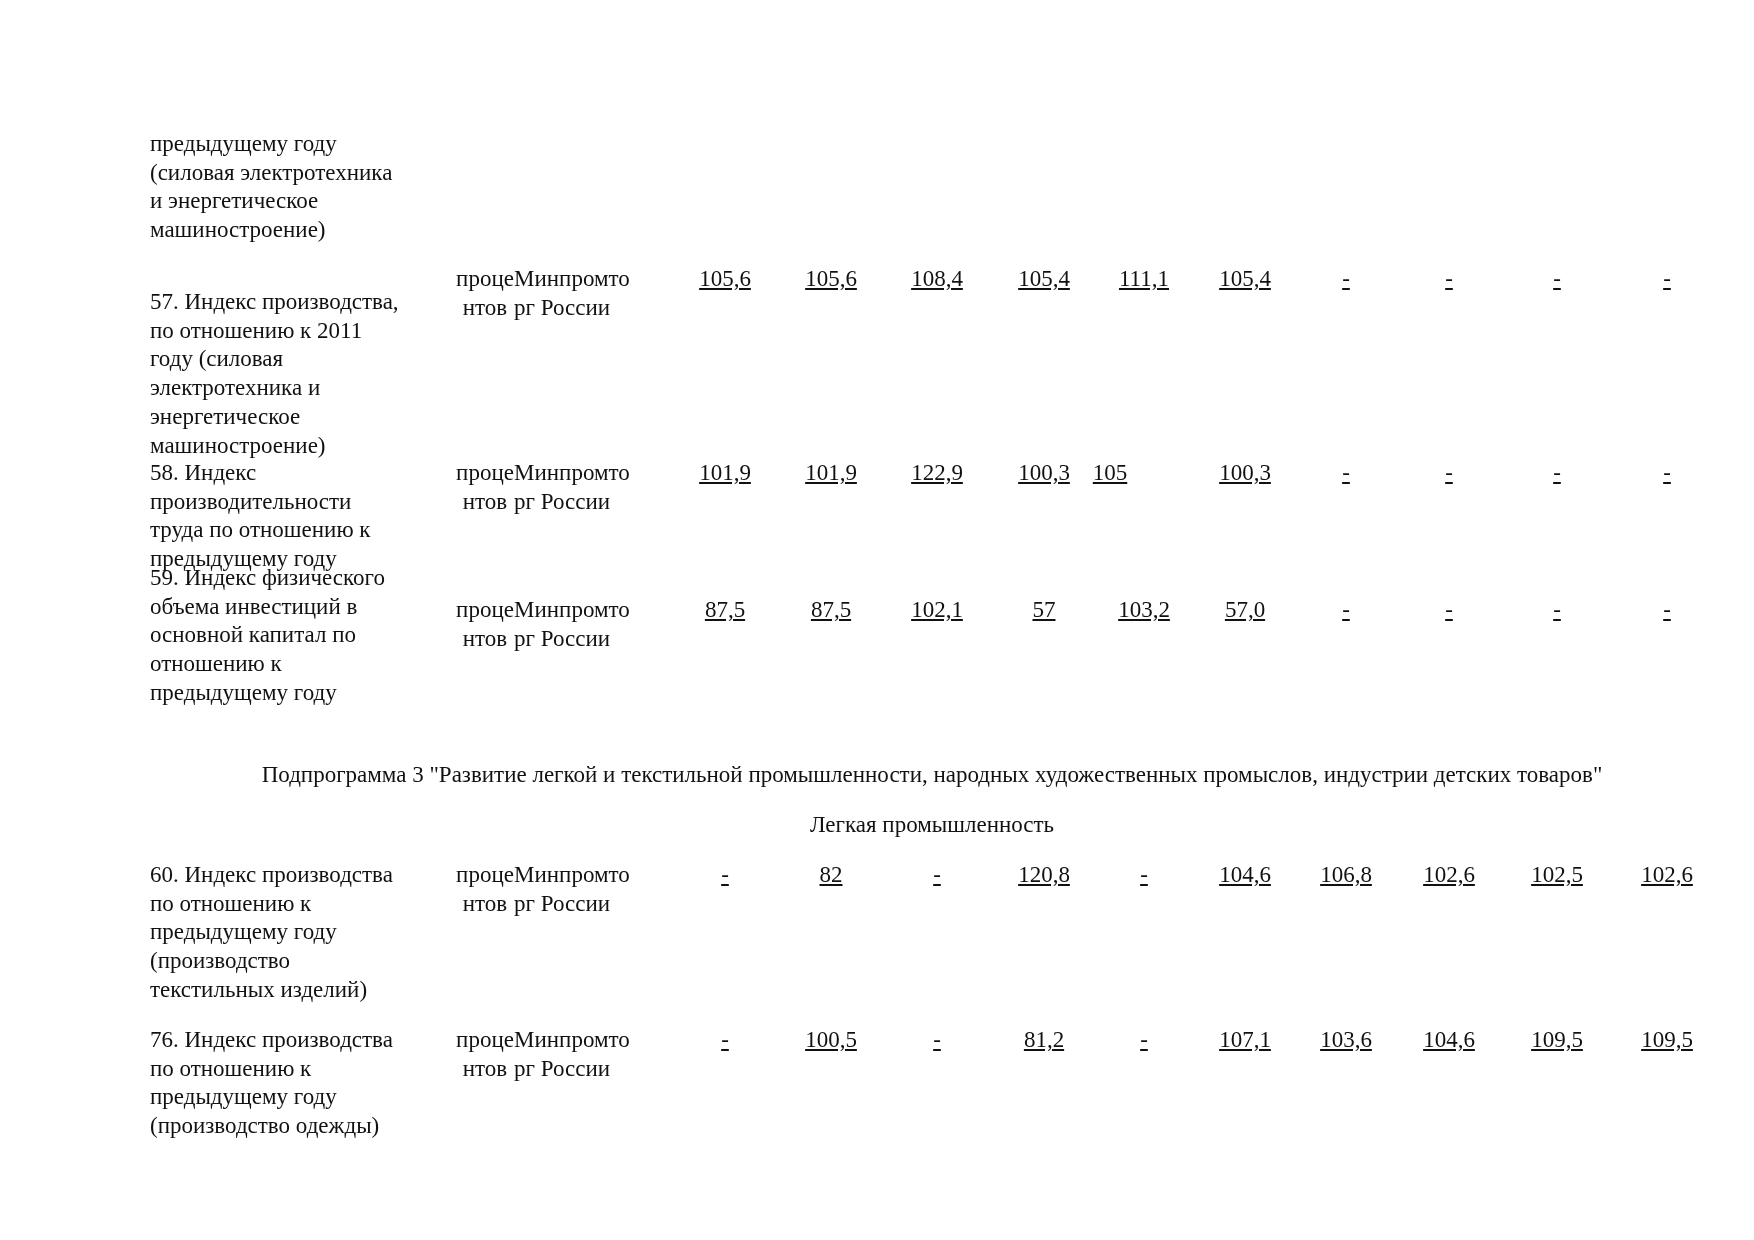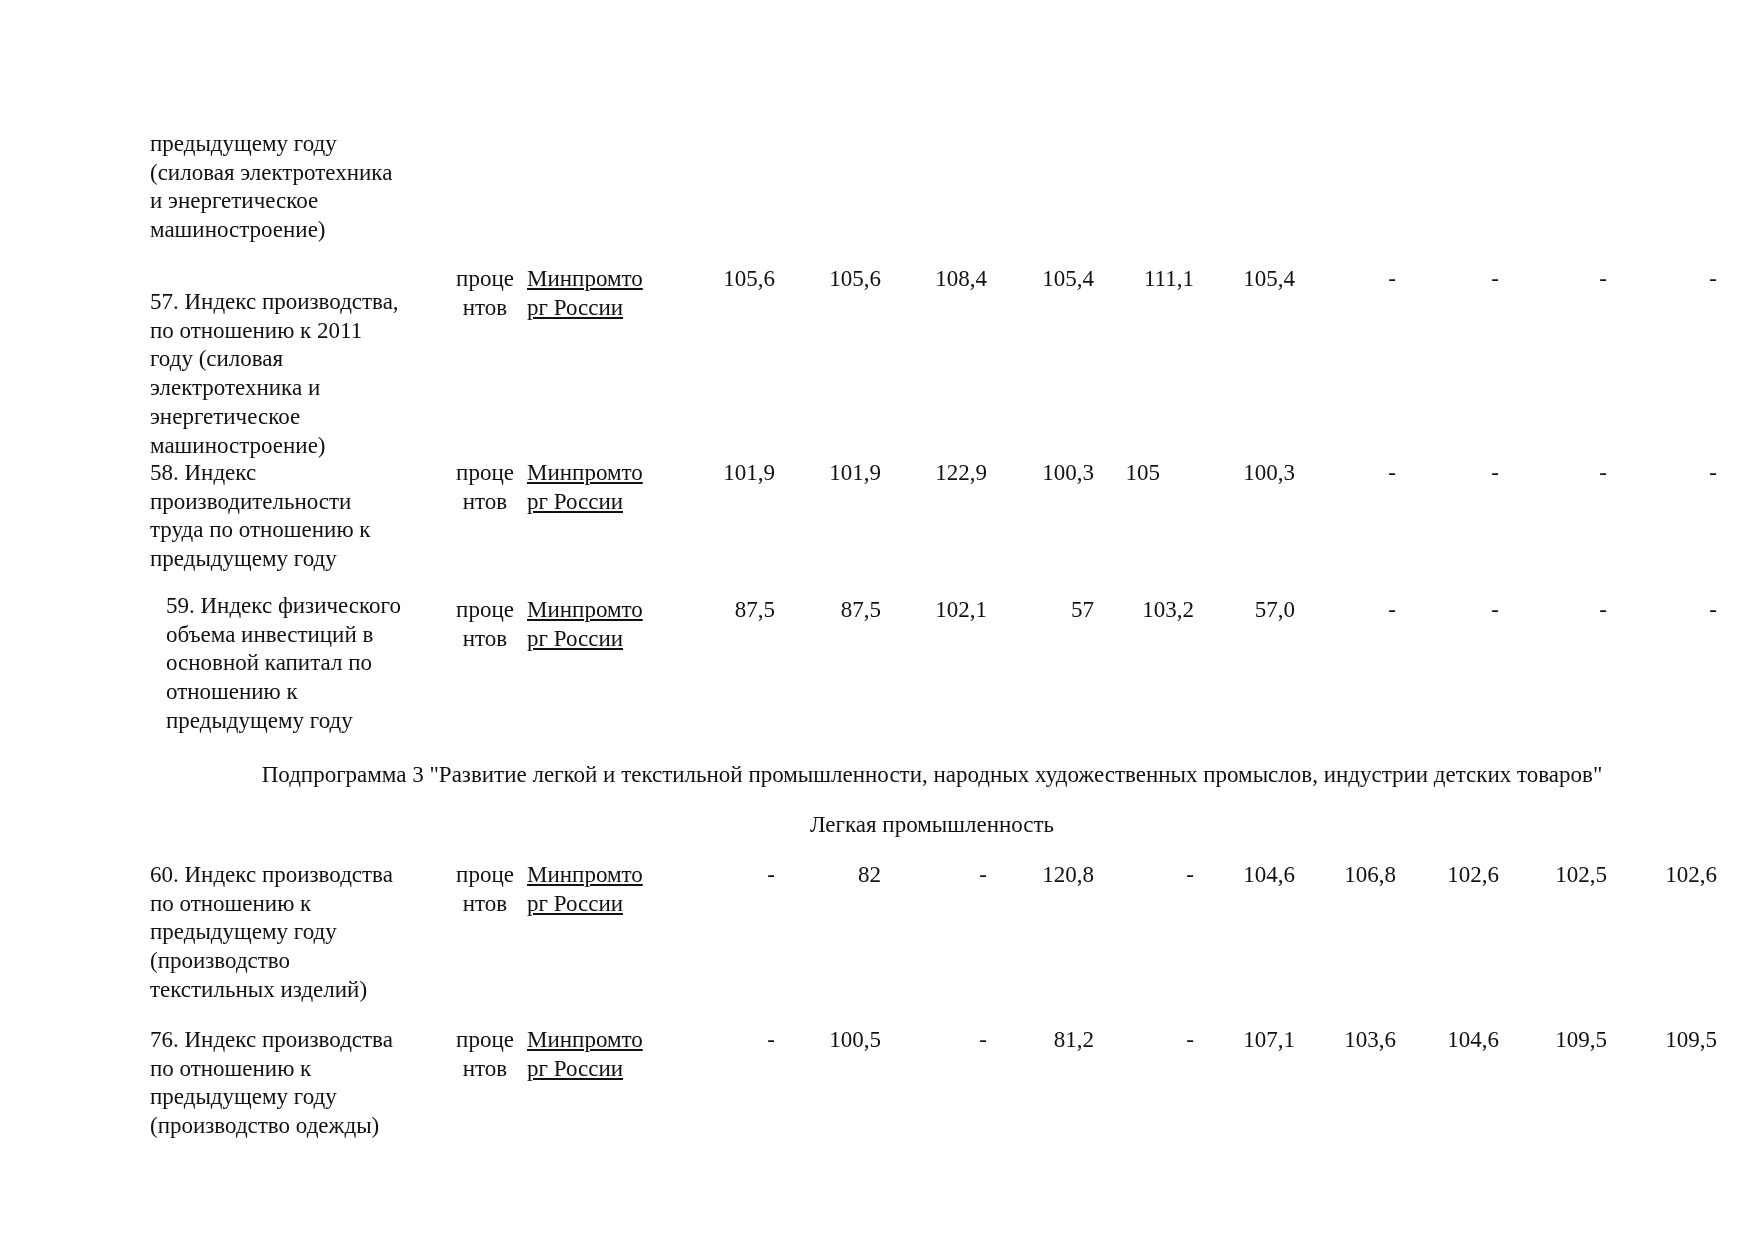--- a/index.html
+++ b/index.html
@@ -3,22 +3,22 @@
 <meta charset="utf-8">
 <style>
   html, body { margin: 0; padding: 0; background: #ffffff; }
   body {
     width: 1754px; height: 1240px; position: relative; overflow: hidden;
     font-family: "Liberation Serif", "DejaVu Serif", serif;
     font-size: 23px; color: #111111; line-height: 28.7px;
   }
   .name-cell { position: absolute; left: 150px; width: 290px; white-space: pre-line; }
   .unit-cell { position: absolute; left: 440px; width: 90px; text-align: center; white-space: pre-line; }
-  .org-cell { position: absolute; left: 527px; width: 150px; white-space: pre-line; text-decoration: underline; }
-  .val-cell { position: absolute; width: 100px; text-align: right; }
+  .org-cell { position: absolute; left: 514px; width: 150px; white-space: pre-line; }
+  .val-cell { position: absolute; width: 100px; text-align: center; text-decoration: underline; }
   .heading { position: absolute; left: 150px; width: 1564px; text-align: center; }
 </style>
 </head>
 <body>
 
 <div class="name-cell" style="top:130px;">предыдущему году
 (силовая электротехника
 и энергетическое
 машиностроение)</div>
 
@@ -60,21 +60,21 @@
   <div class="val-cell" style="top:459px;left:994px;">100,3</div>
   <div class="val-cell" style="top:459px;left:1060px;">105</div>
   <div class="val-cell" style="top:459px;left:1195px;">100,3</div>
   <div class="val-cell" style="top:459px;left:1296px;">-</div>
   <div class="val-cell" style="top:459px;left:1399px;">-</div>
   <div class="val-cell" style="top:459px;left:1507px;">-</div>
   <div class="val-cell" style="top:459px;left:1617px;">-</div>
 </div>
 
 <div>
-  <div class="name-cell" style="top:592px;margin-left:16px;">59. Индекс физического
+  <div class="name-cell" style="top:564px;">59. Индекс физического
 объема инвестиций в
 основной капитал по
 отношению к
 предыдущему году</div>
   <div class="unit-cell" style="top:596px;">проце
 нтов</div>
   <div class="org-cell" style="top:596px;">Минпромто
 рг России</div>
   <div class="val-cell" style="top:596px;left:675px;">87,5</div>
   <div class="val-cell" style="top:596px;left:781px;">87,5</div>

